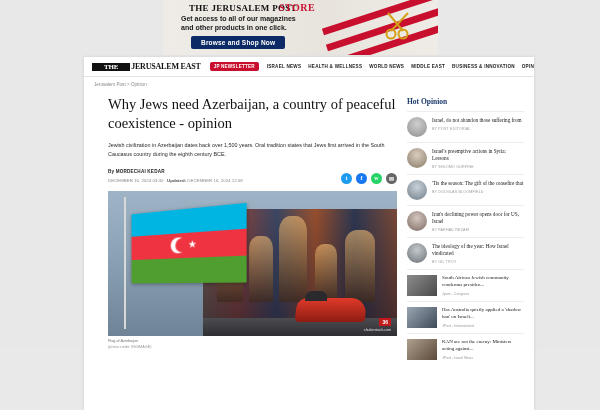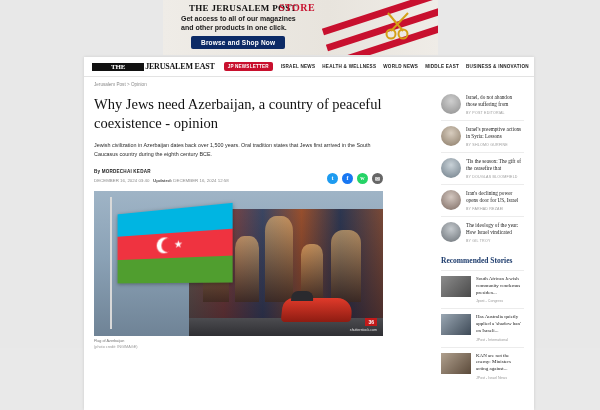--- a/index.html
+++ b/index.html
@@ -88,21 +88,21 @@
   }
   .jp-logo {
     font-family: "Liberation Serif", serif;
     font-weight: bold; font-size: 8px;
     color: #111; letter-spacing: -.2px;
     white-space: nowrap;
   }
   .jp-logo .box {
     display: inline-block;
     background: #111; color: #fff;
-    padding: 0 19px; margin-right: 1px;
+    padding: 0 12px; margin-right: 1px;
     font-size: 7px;
   }
   .newsletter-pill {
     background: #c8102e; color: #fff;
     font-size: 4.6px; font-weight: bold;
     padding: 2px 4px; border-radius: 2px;
     margin-left: 9px; white-space: nowrap;
     letter-spacing: .2px;
   }
   .nav {
@@ -114,21 +114,21 @@
     letter-spacing: .25px; white-space: nowrap;
   }
 
   
   .breadcrumb {
     padding: 5px 10px 0 10px;
     font-size: 4.6px; color: #8a8a8a;
   }
 
   
-  .cols { display: flex; padding: 2px 10px 0 10px; gap: 48px; }
+  .cols { display: flex; padding: 2px 10px 0 24px; }
   .main-col { width: 296px; }
   .side-col { width: 128px; margin-left: 10px; }
 
   
   .headline {
     font-family: "Liberation Serif", serif;
     font-size: 14.5px; line-height: 1.28;
     color: #111; font-weight: normal;
     margin: 6px 0 0 0;
   }
@@ -379,20 +379,21 @@
           <div class="counter">36</div>
           <div class="credit-badge">shutterstock.com</div>
         </div>
         <div class="caption">
           <span>Flag of Azerbaijan</span><br>
           <span class="cred">(photo credit: INGIMAGE)</span>
         </div>
       </div>
 
       <div class="side-col">
+        <div class="side-title blue">Hot Opinion</div>
 
         <div class="op-item">
           <div class="op-thumb"></div>
           <div class="op-text">
             <div class="op-head">Israel, do not abandon those suffering from</div>
             <div class="op-auth">BY POST EDITORIAL</div>
           </div>
         </div>
         <div class="op-item">
           <div class="op-thumb t2"></div>
@@ -416,21 +417,20 @@
           </div>
         </div>
         <div class="op-item">
           <div class="op-thumb t5"></div>
           <div class="op-text">
             <div class="op-head">The ideology of the year: How Israel vindicated</div>
             <div class="op-auth">BY GIL TROY</div>
           </div>
         </div>
 
-        <div class="side-title blue">Recommended Stories</div>
 
         <div class="rec-item">
           <div class="rec-thumb"></div>
           <div class="rec-text">
             <div class="rec-head">South African Jewish community condemns presiden...</div>
             <div class="rec-src">Jpost - Congress</div>
           </div>
         </div>
         <div class="rec-item">
           <div class="rec-thumb r2"></div>

